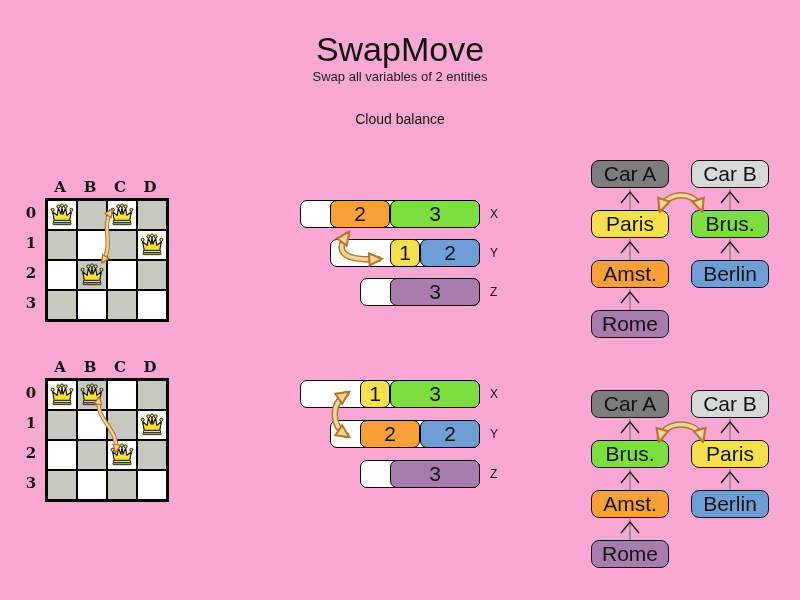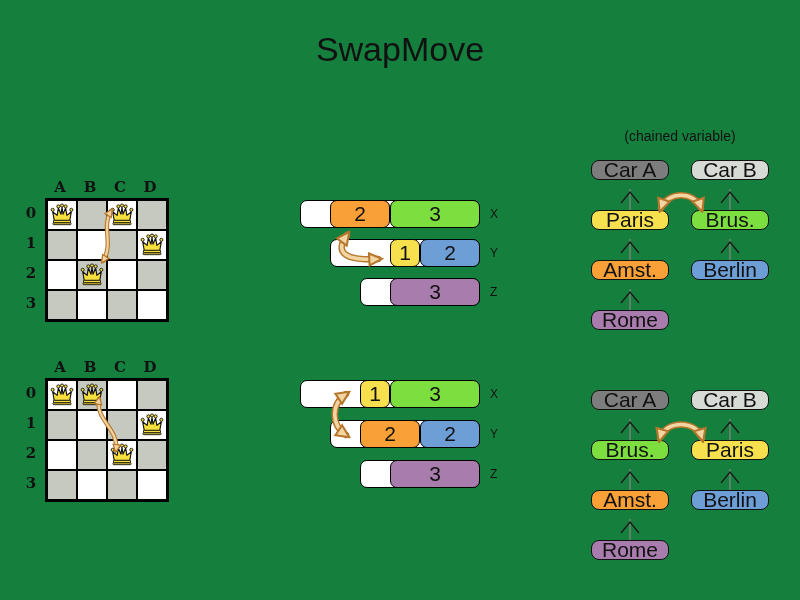--- a/index.html
+++ b/index.html
@@ -1,16 +1,16 @@
 <!DOCTYPE html>
 <html><head>
 <meta charset="utf-8">
 <style>
   html,body{margin:0;padding:0;background:#fff;}
-  .page{position:relative;width:800px;height:600px;background:#15803d;overflow:hidden;
+  .page{position:relative;width:800px;height:600px;background:#f9a8d4;overflow:hidden;
         font-family:"Liberation Sans",sans-serif;color:#111;}
   .abs{position:absolute;}
   .title{position:absolute;left:0;top:30px;width:800px;text-align:center;
          font-size:34px;line-height:38px;color:#111;}
   .subtitle{position:absolute;left:0;top:69px;width:800px;text-align:center;
             font-size:13px;color:#1a1a1a;}
   .colhdr{position:absolute;top:111px;text-align:center;font-size:14px;color:#111;}
   
   .qlabel{position:absolute;font-family:"DejaVu Serif",serif;font-weight:bold;
           font-size:15px;color:#111;text-align:center;line-height:18px;}
@@ -20,38 +20,39 @@
   .qcell.light{background:#fff;}
   .queen{position:absolute;width:26px;height:24px;}
   
   .ccontainer{position:absolute;height:28px;box-sizing:border-box;background:#fff;
               border:1.5px solid #000;border-radius:7px;}
   .cblock{position:absolute;height:28px;box-sizing:border-box;border:1.5px solid #000;
           border-radius:7px;display:flex;align-items:center;justify-content:center;
           font-size:21px;color:#111;}
   .claxis{position:absolute;font-size:12px;color:#111;line-height:16px;}
   
-  .rbox{position:absolute;width:78px;height:20px;box-sizing:border-box;border:1.5px solid #111;
+  .rbox{position:absolute;width:78px;height:28px;box-sizing:border-box;border:1.5px solid #111;
         border-radius:8px;display:flex;align-items:center;justify-content:center;
         font-size:21px;color:#111;}
   .rconn{position:absolute;width:24px;height:22px;}
   
   .au{fill:none;stroke:#b5772c;stroke-linecap:round;}
   .ao{fill:none;stroke:#f3d5a3;stroke-linecap:round;}
   .au.q{stroke-width:4.4;}  .ao.q{stroke-width:2.2;}
   .au.s{stroke-width:6.4;}  .ao.s{stroke-width:3.6;}
 </style>
 </head>
 <body>
 
 <div class="page">
 
   <div class="title">SwapMove</div>
-
-  <div class="colhdr" style="left:580px;width:200px;top:128px;">(chained variable)</div>
+  <div class="subtitle">Swap all variables of 2 entities</div>
+
+  <div class="colhdr" style="left:300px;width:200px;">Cloud balance</div>
 
   <div id="diagram-layer" class="abs" style="left:0;top:0;width:800px;height:600px;">
       <div style="position: absolute; left: 22px; top: 178px; width: 160px; height: 145px;">
         <div class="qlabel" style="position: absolute; left: 23px; top: 0px; width: 30px;">A</div>
         <div class="qlabel" style="position: absolute; left: 53px; top: 0px; width: 30px;">B</div>
         <div class="qlabel" style="position: absolute; left: 83px; top: 0px; width: 30px;">C</div>
         <div class="qlabel" style="position: absolute; left: 113px; top: 0px; width: 30px;">D</div>
         <div class="qlabel" style="position: absolute; left: 0px; top: 26px; width: 18px;">0</div>
         <div class="qlabel" style="position: absolute; left: 0px; top: 56px; width: 18px;">1</div>
         <div class="qlabel" style="position: absolute; left: 0px; top: 86px; width: 18px;">2</div>

